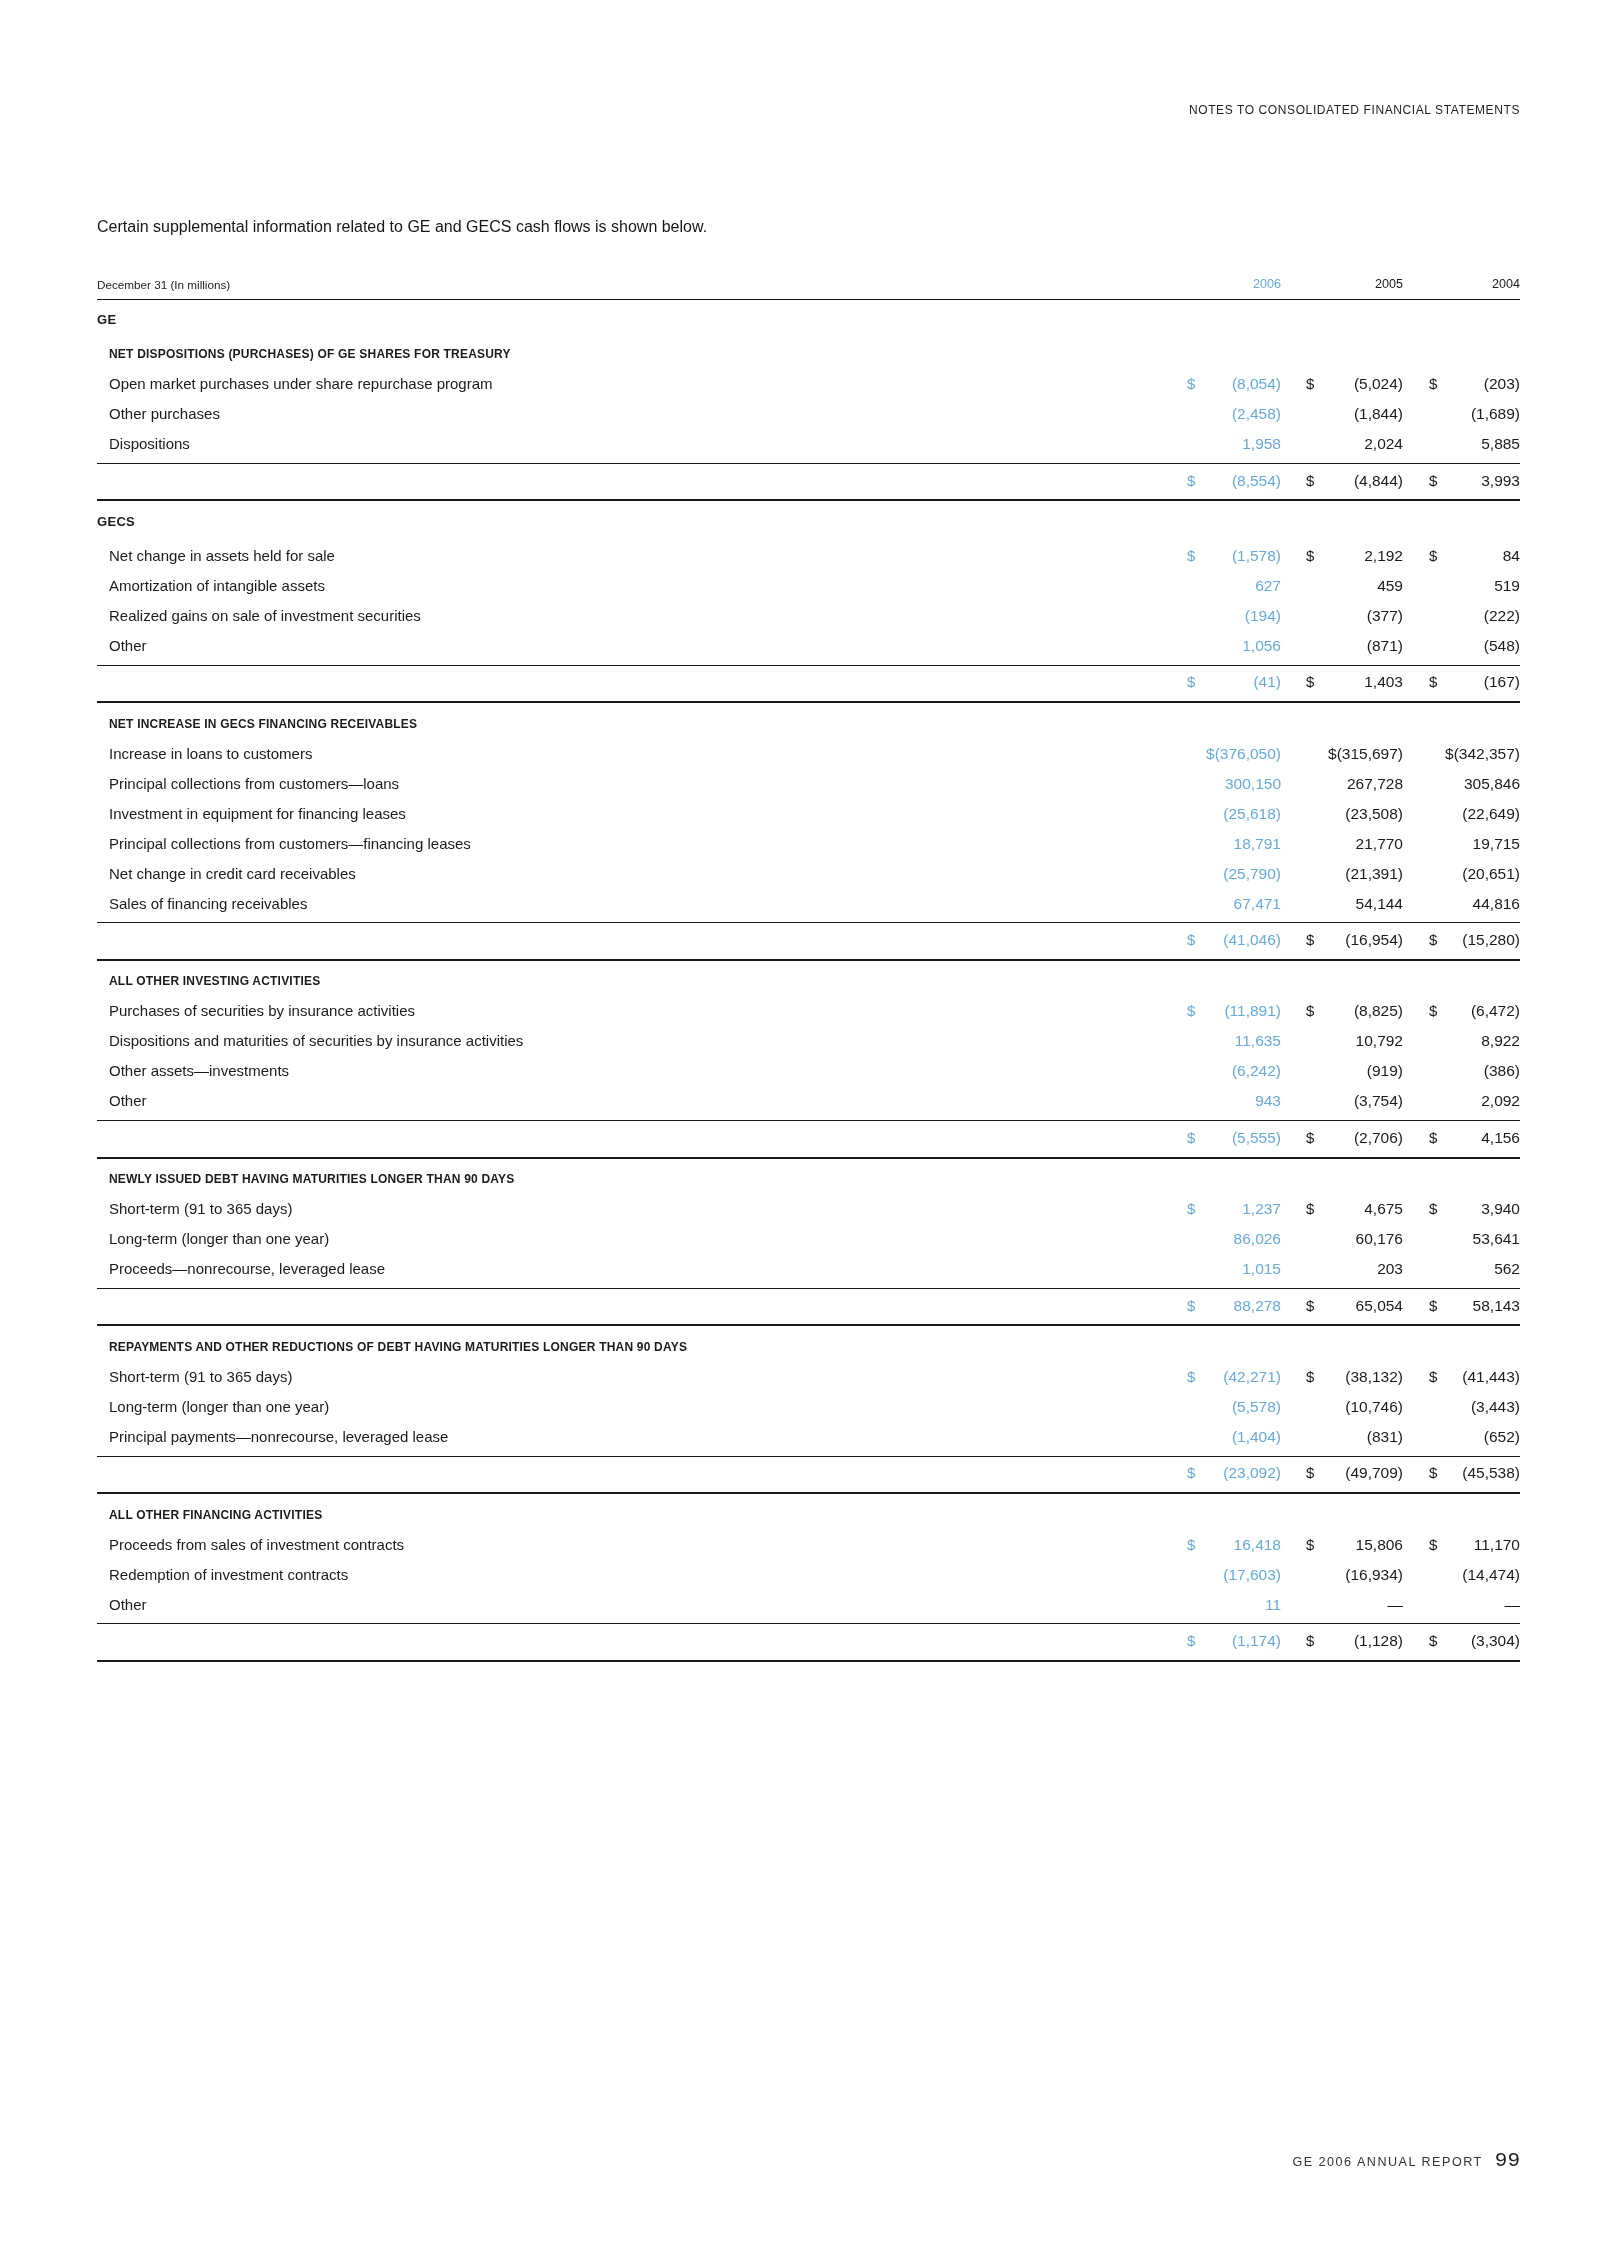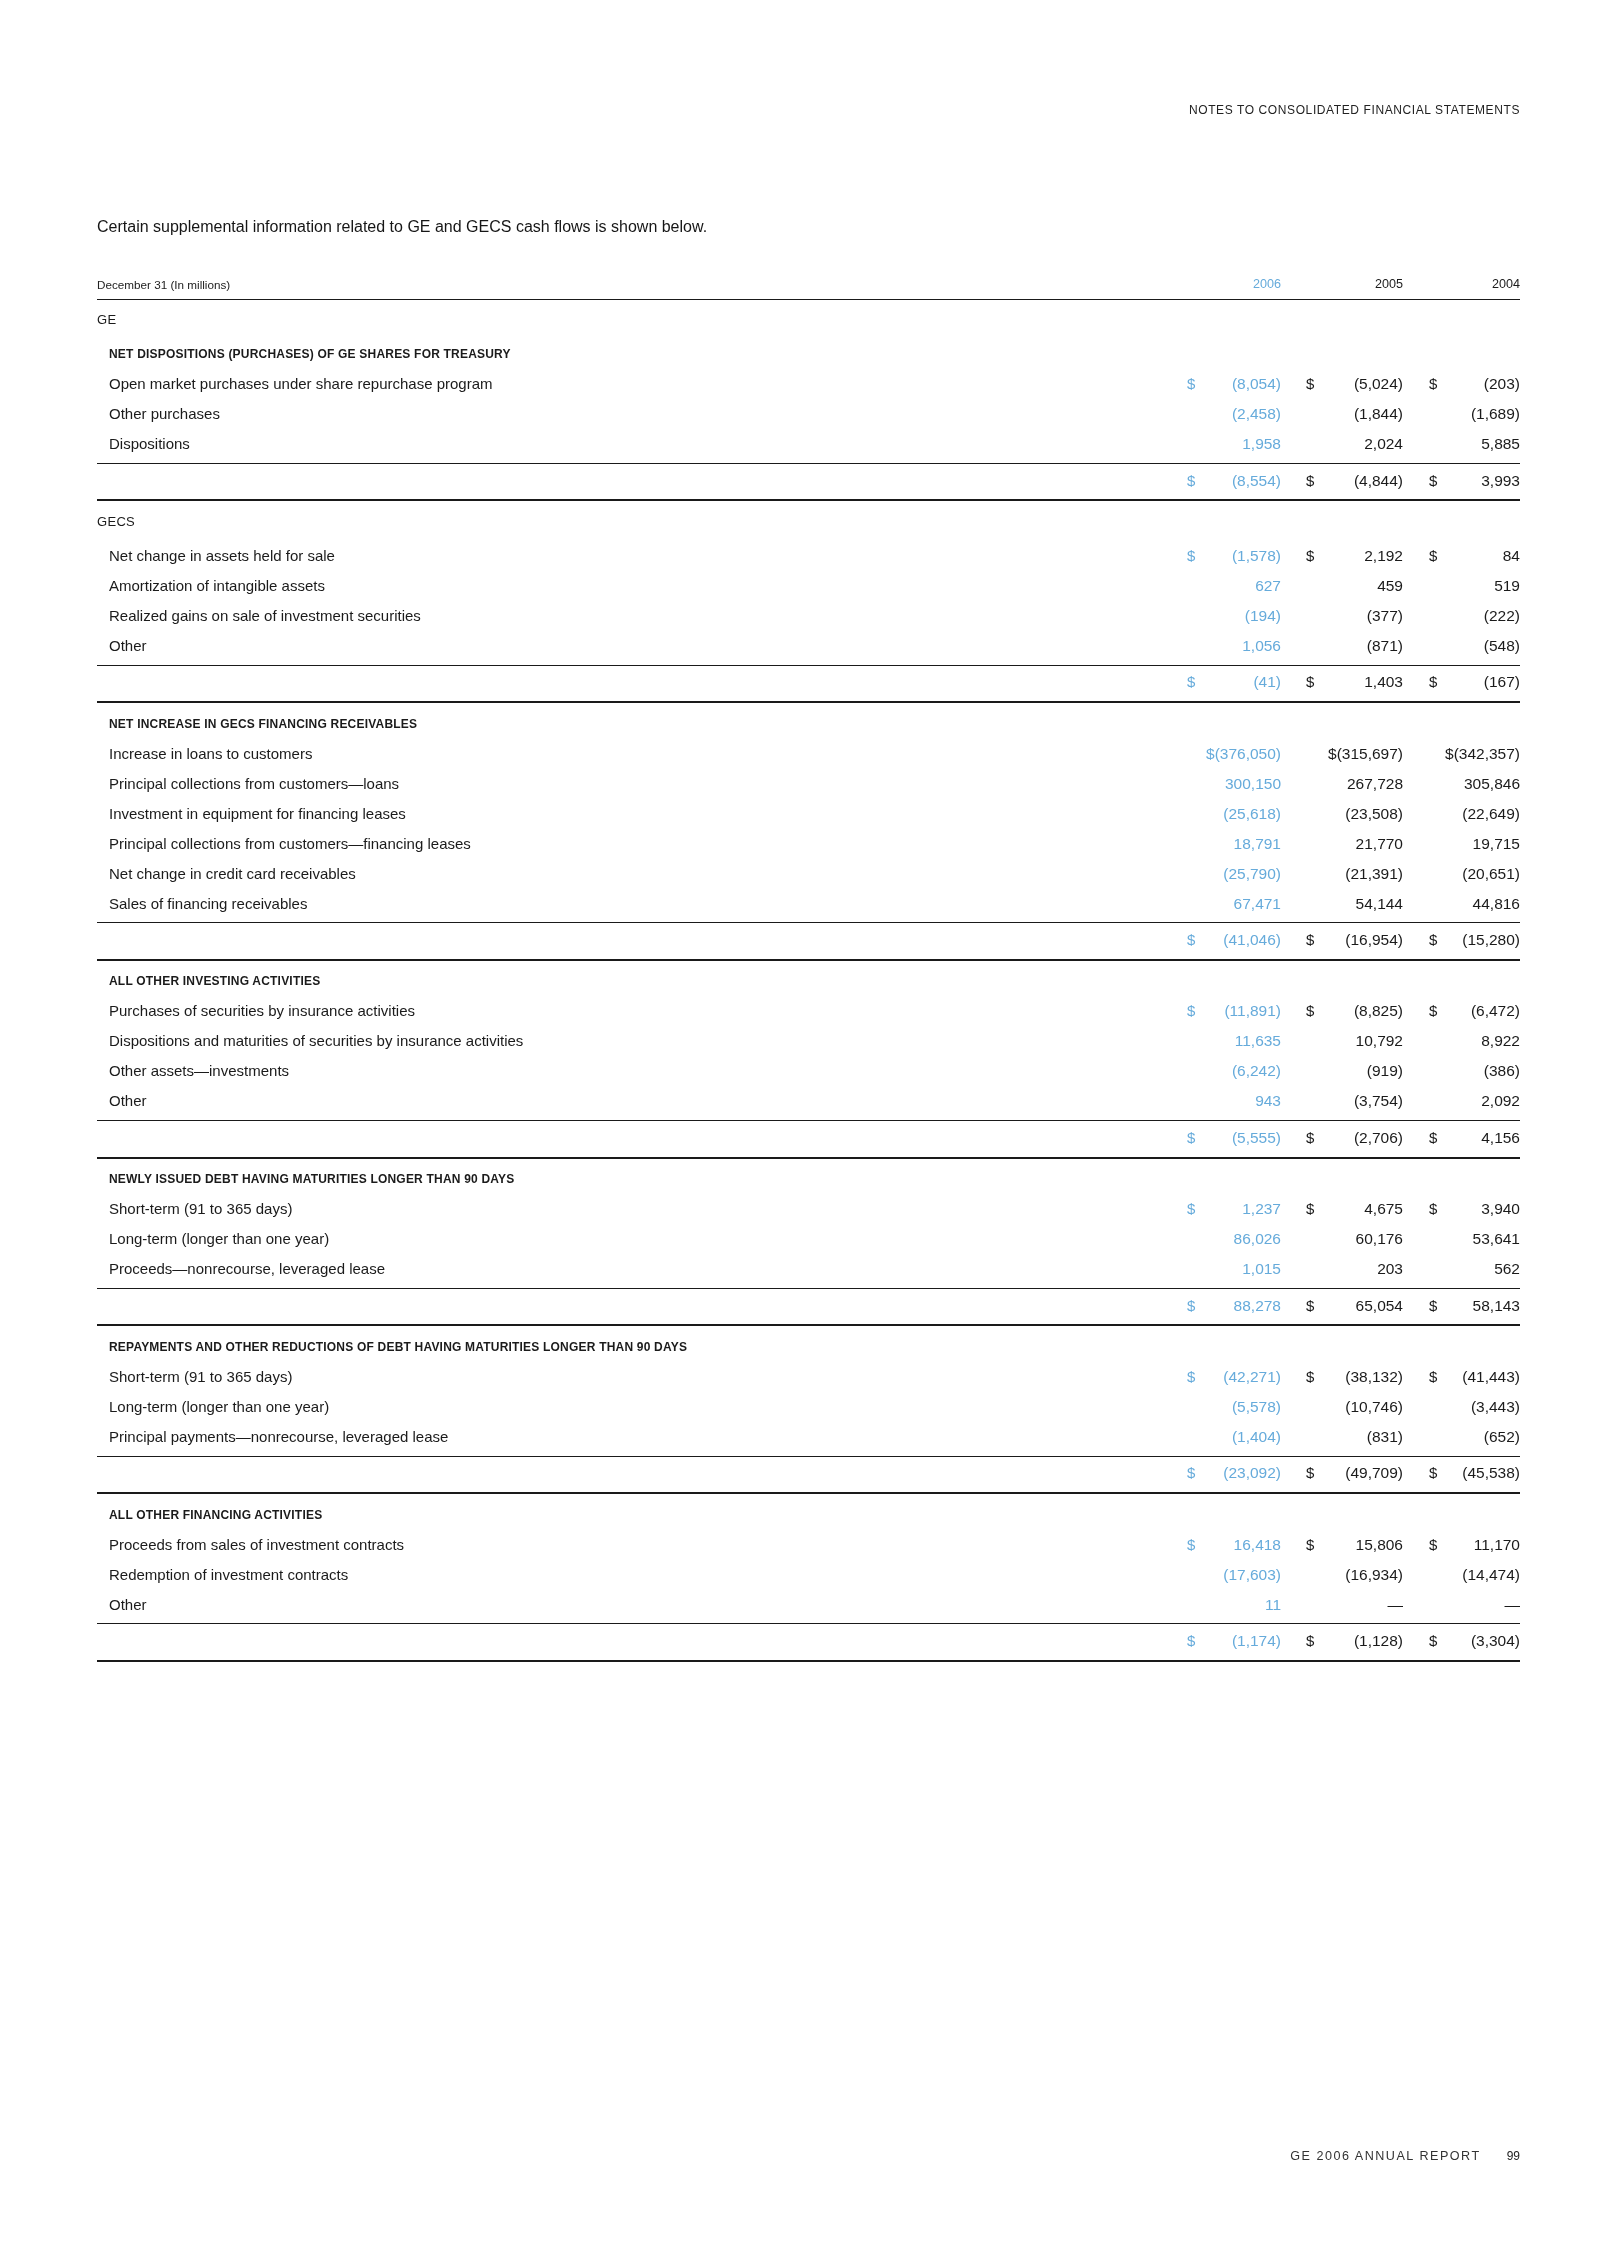--- a/index.html
+++ b/index.html
@@ -21,21 +21,21 @@
   .fintable { position:absolute; left:97px; top:277px; width:1423px; }
   .thead {
     display:flex; align-items:center; padding-bottom:7.5px;
     border-bottom:1.4px solid var(--rule);
   }
   .caption { flex:1; font-size:11.7px; color:#222; }
   .row { display:flex; height:30px; line-height:30px; }
   .lbl { flex:1; font-size:15px; white-space:nowrap; }
   .indent { padding-left:12px; }
   .group-row { padding-top:3.7px; height:34px; line-height:34px; }
-  .glabel { font-size:13px; font-weight:400; letter-spacing:0.3px; }
+  .glabel { font-size:13px; font-weight:700; letter-spacing:0.3px; }
   .section { padding-top:5.6px; }
   .heading-row .lbl { font-size:12px; font-weight:700; letter-spacing:0.2px; }
   
   .c { position:relative; display:block; white-space:nowrap; }
   .c .d { position:absolute; top:0; }
   .c .v { display:block; text-align:right; font-size:15.5px; }
   .c06 { width:150px; } .c06 .d { left:56px; }
   .c05 { width:122px; } .c05 .d { left:25px; }
   .c04 { width:117px; } .c04 .d { left:26px; }
   .blue, .blue .d, .blue .v { color:var(--blue); }
@@ -43,21 +43,21 @@
   .total-block {
     margin-top:3.7px; border-top:1.4px solid var(--rule);
     border-bottom:2.3px solid var(--rule); padding:2.8px 0 4.7px;
   }
   .total-row { height:28px; line-height:28px; }
   .footer {
     position:absolute; top:2149px; right:102px;
     display:flex; align-items:baseline; white-space:nowrap;
   }
   .report-name { font-size:12.6px; letter-spacing:1.5px; color:#333;margin-left:44px; }
-  .page-number { font-size:12px; color:#222; margin-left:26px; }
+  .page-number { font-size:21px; color:#222; margin-left:12px;font-family:Liberation Mono, monospace; }
 </style>
 </head>
 <body>
 
 <div class="page">
 
   <div class="running-head">NOTES TO CONSOLIDATED FINANCIAL STATEMENTS</div>
 
   <p class="intro">Certain supplemental information related to GE and GECS cash flows is shown below.</p>
 

